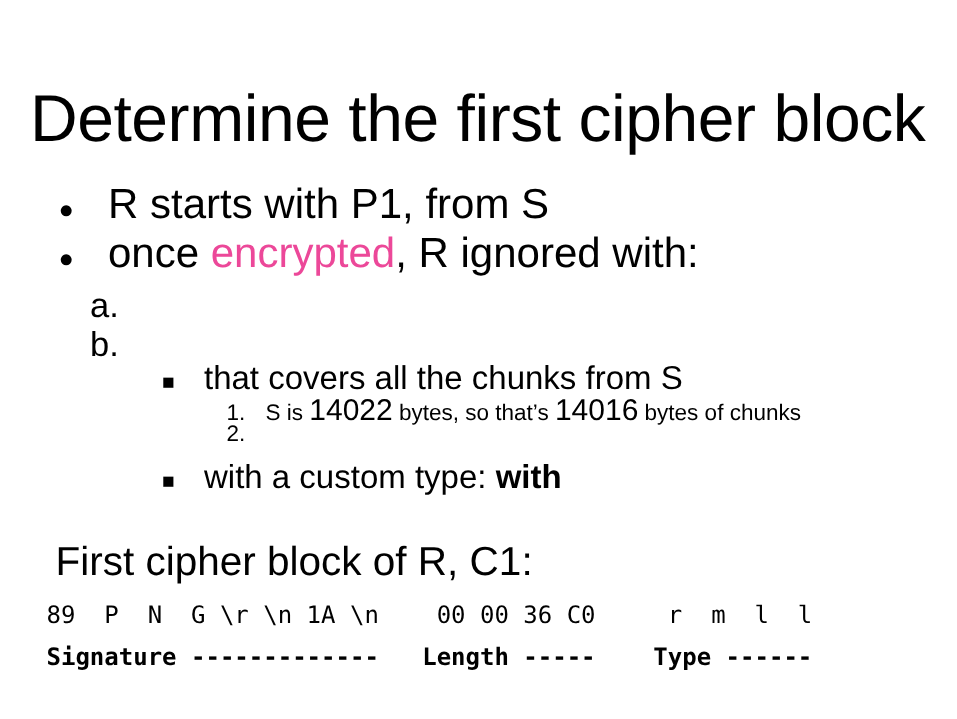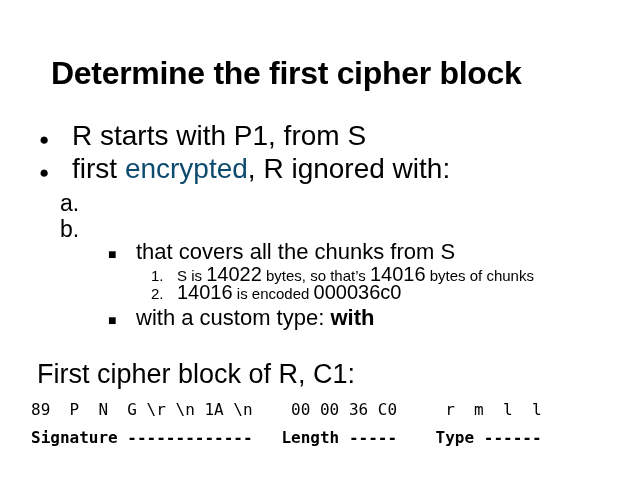--- a/index.html
+++ b/index.html
@@ -14,24 +14,24 @@
   }
   .row {
     position: absolute;
     display: flex;
     align-items: baseline;
     white-space: nowrap;
     line-height: 1.08;
   }
   .slide-title {
     position: absolute;
-    left: 51px;
+    left: 20px;
     top: 55px;
-    font-size: 32px;
-    font-weight: bold;
+    font-size: 44px;
+    font-weight: normal;
     letter-spacing: -0.3px;
     white-space: nowrap;
   }
   
   .row-b1 { left: 39px; top: 121px; font-size: 28px; }
   .row-b2 { left: 39px; top: 154px; font-size: 28px; }
   .marker-dot { display: inline-block; width: 33px; font-size: 17px; }
   
   .row-a { left: 60px; top: 191px; font-size: 23px; }
   .row-b { left: 60px; top: 217px; font-size: 23px; }
@@ -69,21 +69,21 @@
 
   <div class="slide-title">Determine the first cipher block</div>
 
   <div class="row row-b1">
     <span class="marker-dot">●</span>
     <span>R starts with P1, from S</span>
   </div>
 
   <div class="row row-b2">
     <span class="marker-dot">●</span>
-    <span><span>first </span><span class="red-text" style="color: #0c4a6e;">encrypted</span><span>, R ignored with:</span></span>
+    <span><span>once </span><span class="red-text" style="color: #ec4899;">encrypted</span><span>, R ignored with:</span></span>
   </div>
 
   <div class="row row-a">
     <span class="marker-alpha">a.</span>
   </div>
 
   <div class="row row-b">
     <span class="marker-alpha">b.</span>
   </div>
 
@@ -92,21 +92,20 @@
     <span>that covers all the chunks from S</span>
   </div>
 
   <div class="row row-n1">
     <span class="marker-num">1.</span>
     <span><span>S is </span><span class="mono-inline">14022</span><span> bytes, so that’s </span><span class="mono-inline">14016</span><span> bytes of chunks</span></span>
   </div>
 
   <div class="row row-n2">
     <span class="marker-num">2.</span>
-    <span><span class="mono-inline">14016</span><span> is encoded </span><span class="mono-inline">000036c0</span></span>
   </div>
 
   <div class="row row-s2">
     <span class="marker-square">■</span>
     <span><span>with a custom type: </span><span class="bold">with</span></span>
   </div>
 
 
   <div class="row row-footer-heading">
     <span>First cipher block of R, C1:</span>

